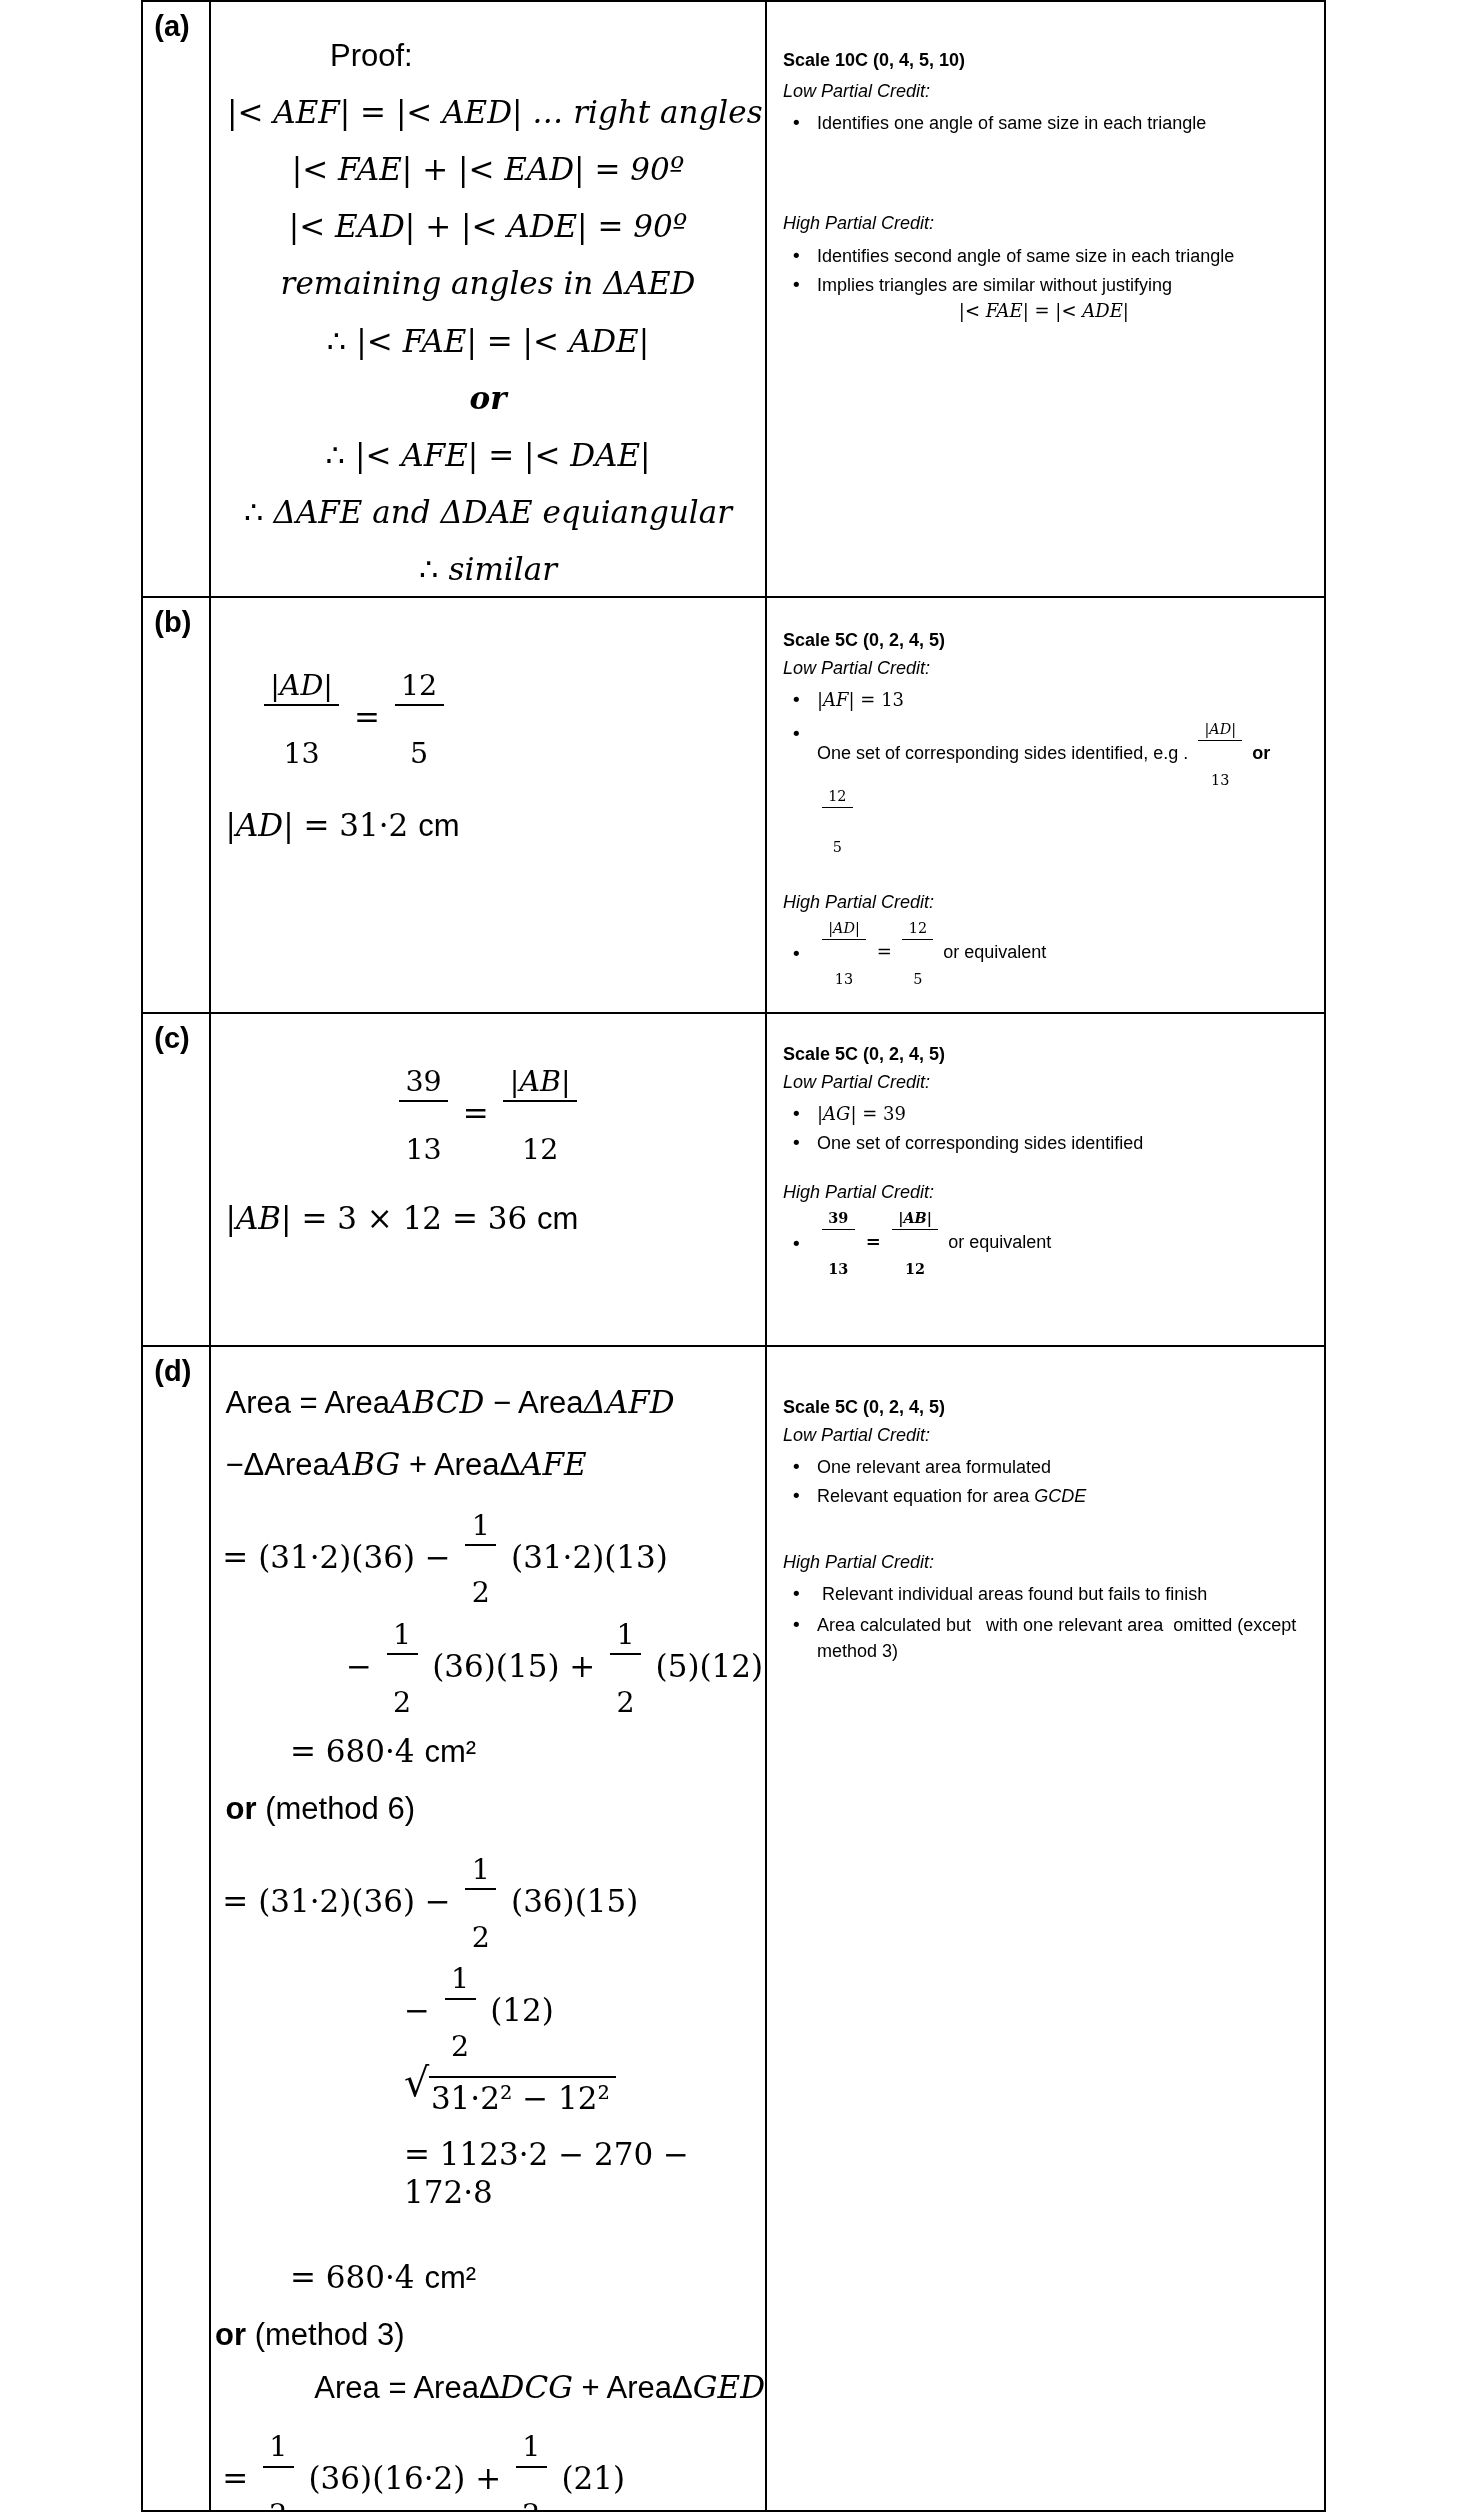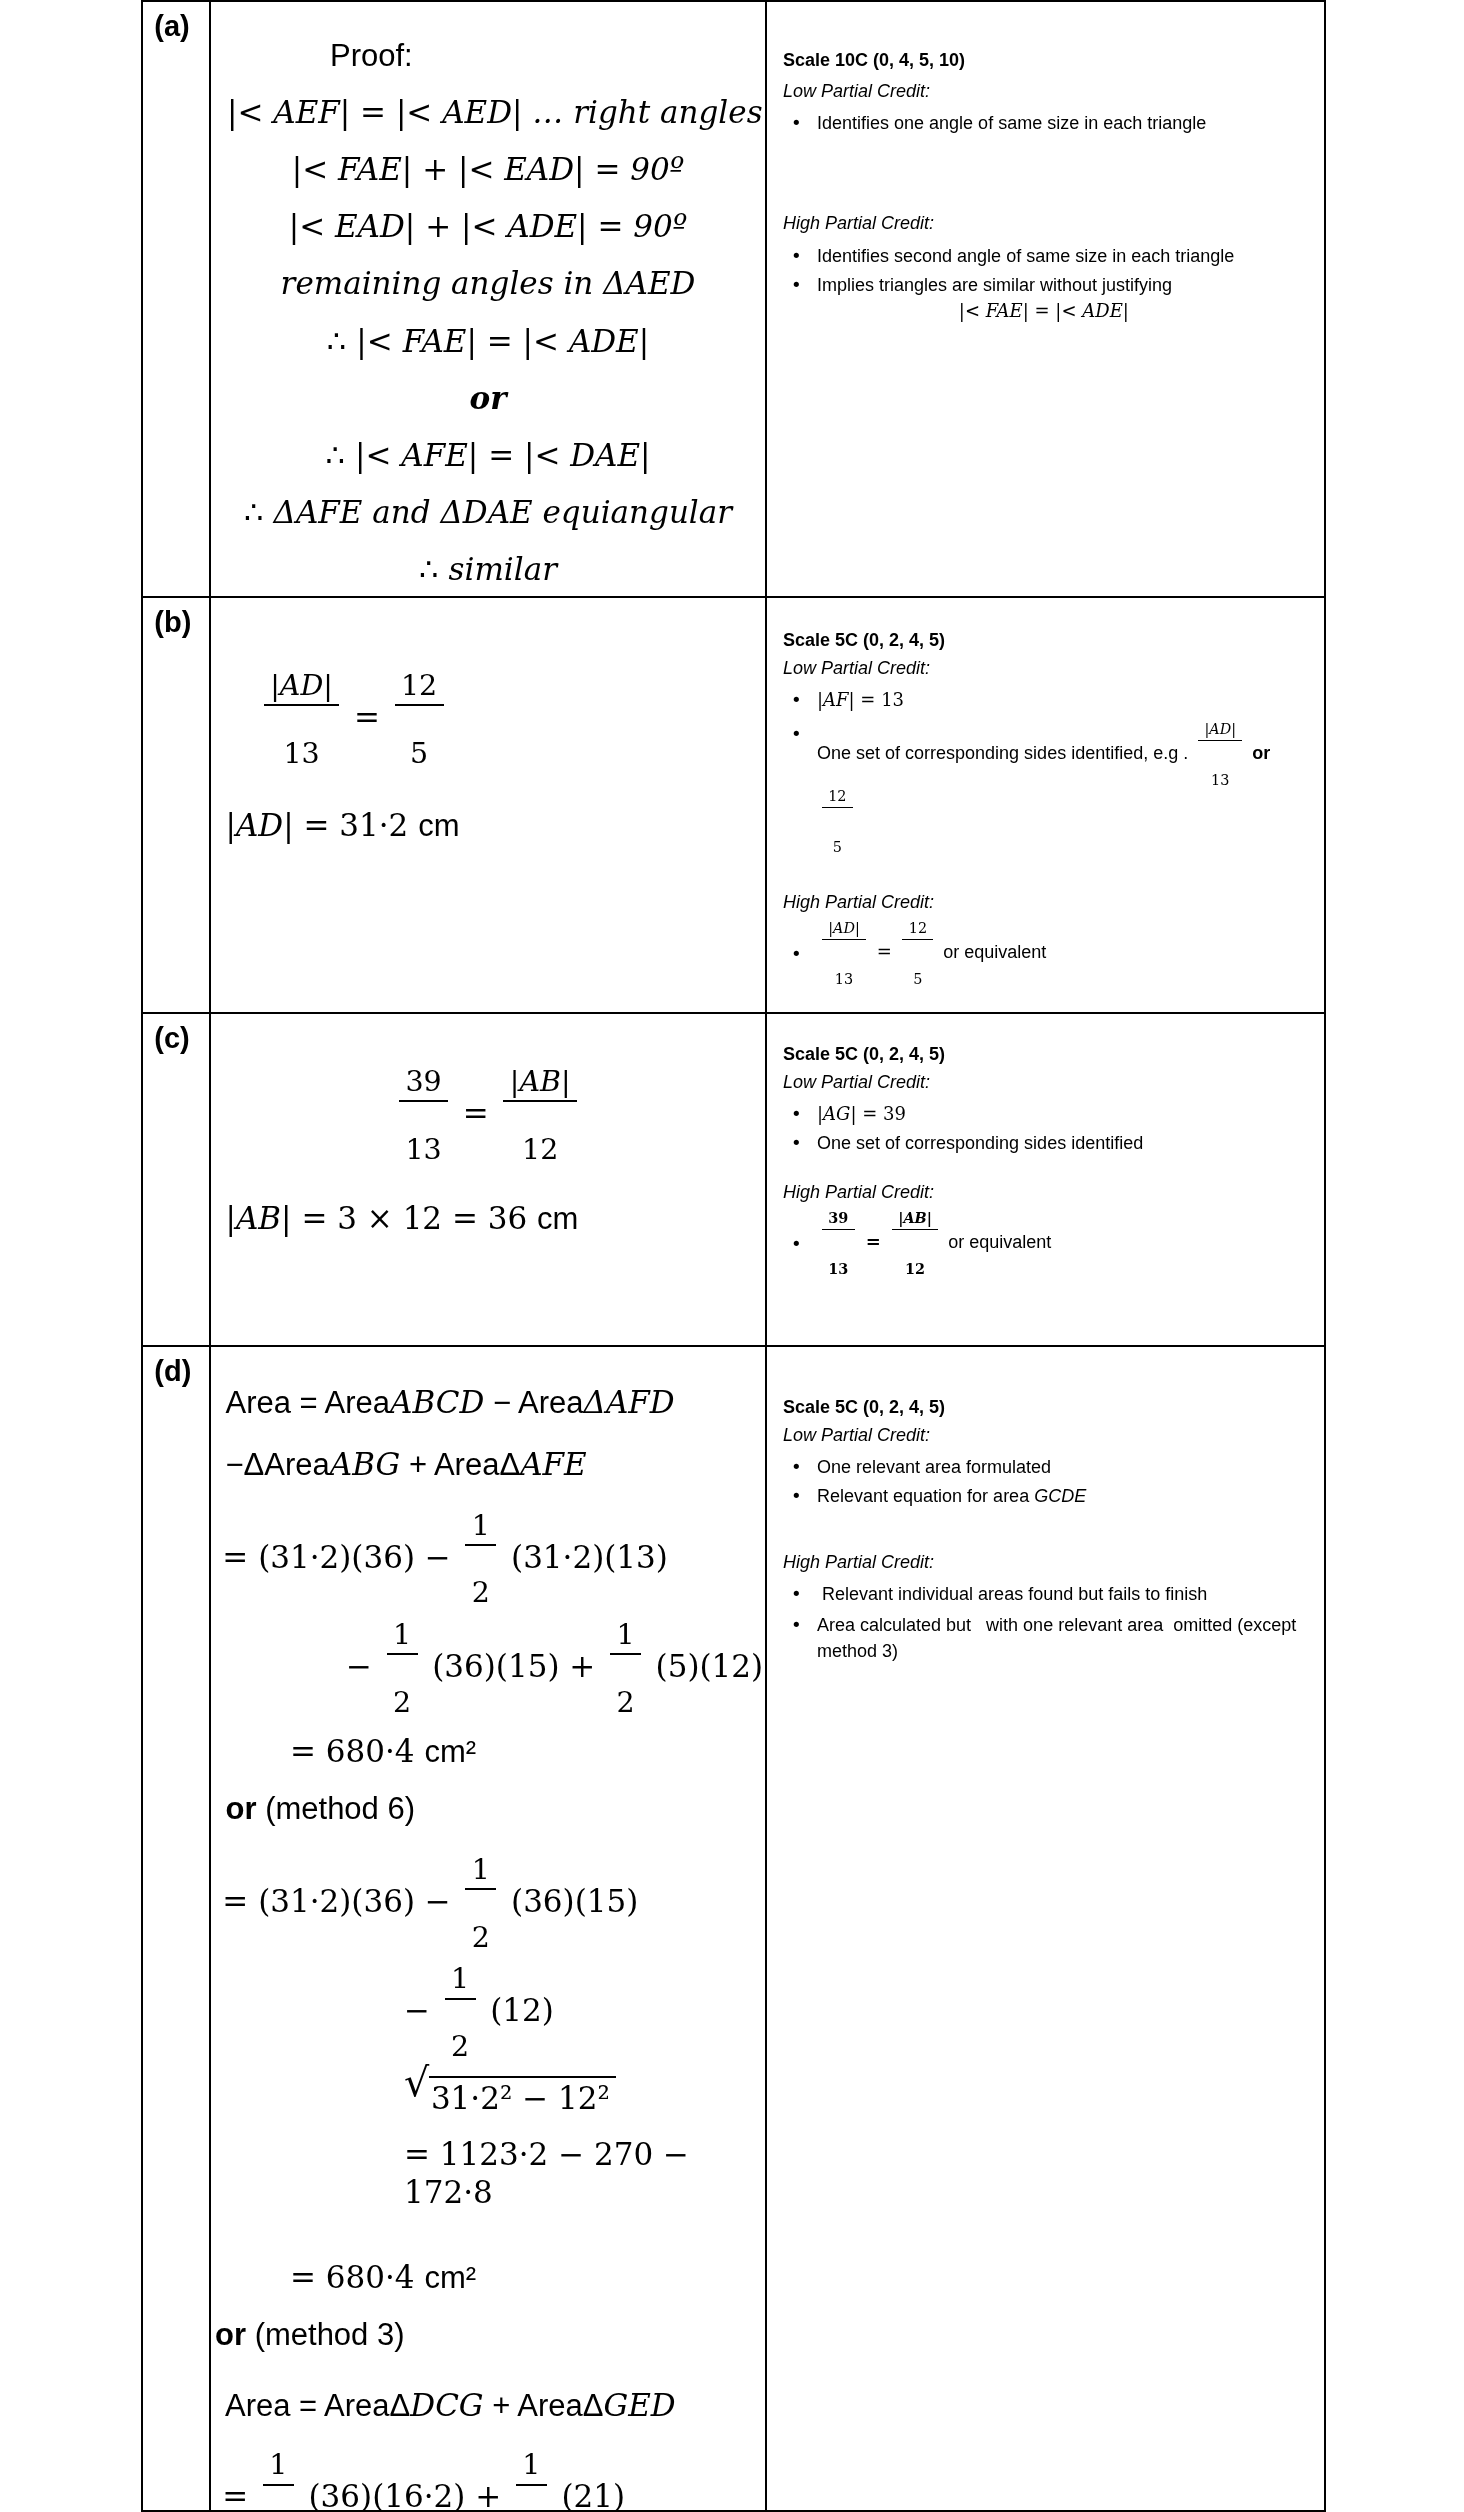--- a/index.html
+++ b/index.html
@@ -173,21 +173,21 @@
         <div class="line" style="padding-left: 79px; margin-top: 14.5px;"><span class="seg-mu">= 680·4 </span><span class="seg-t">cm²</span></div>
         <div class="line" style="padding-left: 14.5px; margin-top: 19.3px;"><span class="seg-b">or </span><span class="seg-t">(method 6)</span></div>
         <div class="line" style="padding-left: 11.3px; margin-top: 26px;"><span class="seg-mu">= (31·2)(36) − </span><span class="frac"><span class="num">1</span><span class="den">2</span></span><span class="seg-mu"> (36)(15)</span></div>
         <div class="line" style="padding-left: 193px; margin-top: 9.7px;"><span class="seg-mu">− </span><span class="frac"><span class="num">1</span><span class="den">2</span></span><span class="seg-mu"> (12)</span><span class="sqrt">
             <span class="rsign">√</span>
             <span class="rbar">31·2² − 12²</span>
           </span></div>
         <div class="line" style="padding-left: 193px; margin-top: 17.7px;"><span class="seg-mu">= 1123·2 − 270 − 172·8</span></div>
         <div class="line" style="padding-left: 79px; margin-top: 47px;"><span class="seg-mu">= 680·4 </span><span class="seg-t">cm²</span></div>
         <div class="line" style="padding-left: 4px; margin-top: 19.3px;"><span class="seg-b">or </span><span class="seg-t">(method 3)</span></div>
-        <div class="line" style="padding-left: 14px; margin-top: 34px;"><span class="seg-t">Area = AreaΔ</span><span class="seg-m">DCG</span><span class="seg-t"> + AreaΔ</span><span class="seg-m">GED</span></div>
+        <div class="line" style="padding-left: 14px; margin-top: 16px; text-align: right;"><span class="seg-t">Area = AreaΔ</span><span class="seg-m">DCG</span><span class="seg-t"> + AreaΔ</span><span class="seg-m">GED</span></div>
         <div class="line" style="padding-left: 11.3px; margin-top: 24px;"><span class="seg-mu">= </span><span class="frac"><span class="num">1</span><span class="den">2</span></span><span class="seg-mu"> (36)(16·2) + </span><span class="frac"><span class="num">1</span><span class="den">2</span></span><span class="seg-mu"> (21)</span><span class="sqrt">
             <span class="rsign">√</span>
             <span class="rbar">31·2² − 12²</span>
           </span></div>
         <div class="line" style="padding-left: 192px; margin-top: 11.3px;"><span class="seg-mu">= 291·6 + 388·8</span></div>
       </div>
     <div class="cell cmark">
         <div class="line"><span class="seg-b">Scale 5C (0, 2, 4, 5)</span></div>
         <div class="line" style="margin-top: 1.6px;"><span class="seg-i">Low Partial Credit:</span></div>
         <div class="line bullet" style="margin-top: 6.4px;">

